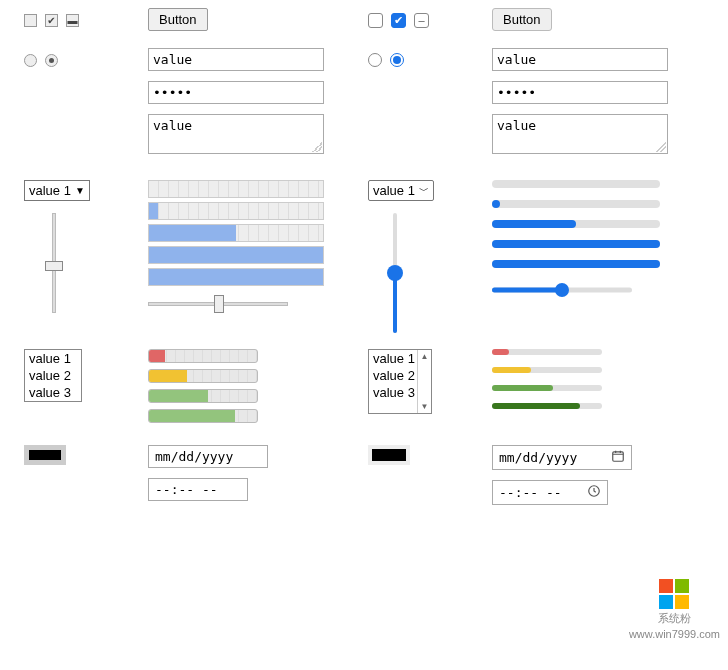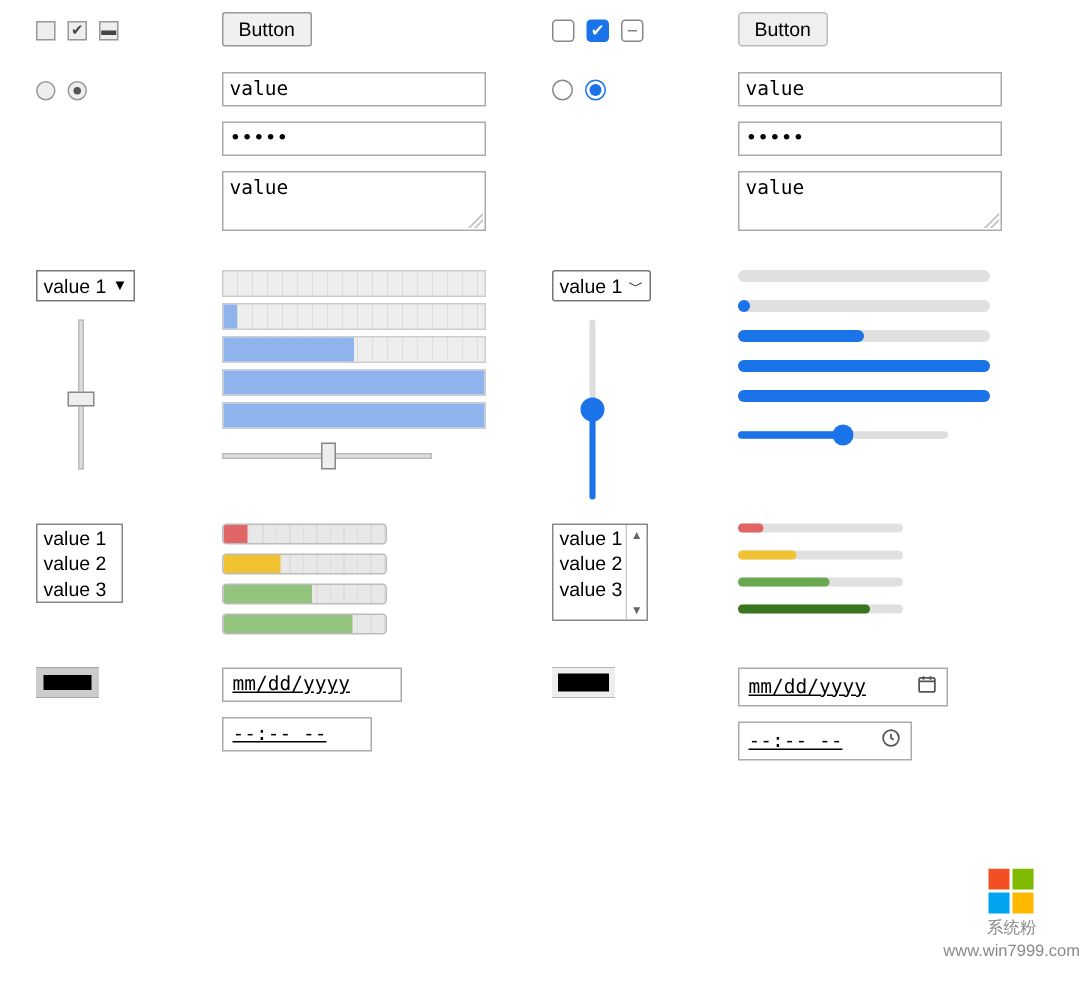--- a/index.html
+++ b/index.html
@@ -134,21 +134,21 @@
   }
   .meter-new .bar { height:100%; border-radius:3px; }
 
   
   .color-old, .color-new {
     width:42px; height:20px; background:#000; border:5px solid #ccc;
   }
   .color-new { border:4px solid #eee; }
   .date-old, .time-old, .date-new, .time-new {
     border:1px solid #aaa; padding:3px 6px; font-size:13px; font-family:monospace;
-    display:inline-flex; align-items:center; gap:6px; margin-bottom:10px;text-decoration:underline;
+    display:inline-flex; align-items:center; gap:6px; margin-bottom:10px;
   }
   .date-new, .time-new { justify-content:space-between; }
   .date-old{ width:120px;} .date-new{ width:140px;}
   .time-old{ width:100px;} .time-new{ width:116px;}
 
   
   .watermark {
     position:fixed; right:8px; bottom:30px; font-size:11px; color:#888;
     display:flex; flex-direction:column; align-items:center; gap:2px;
   }

